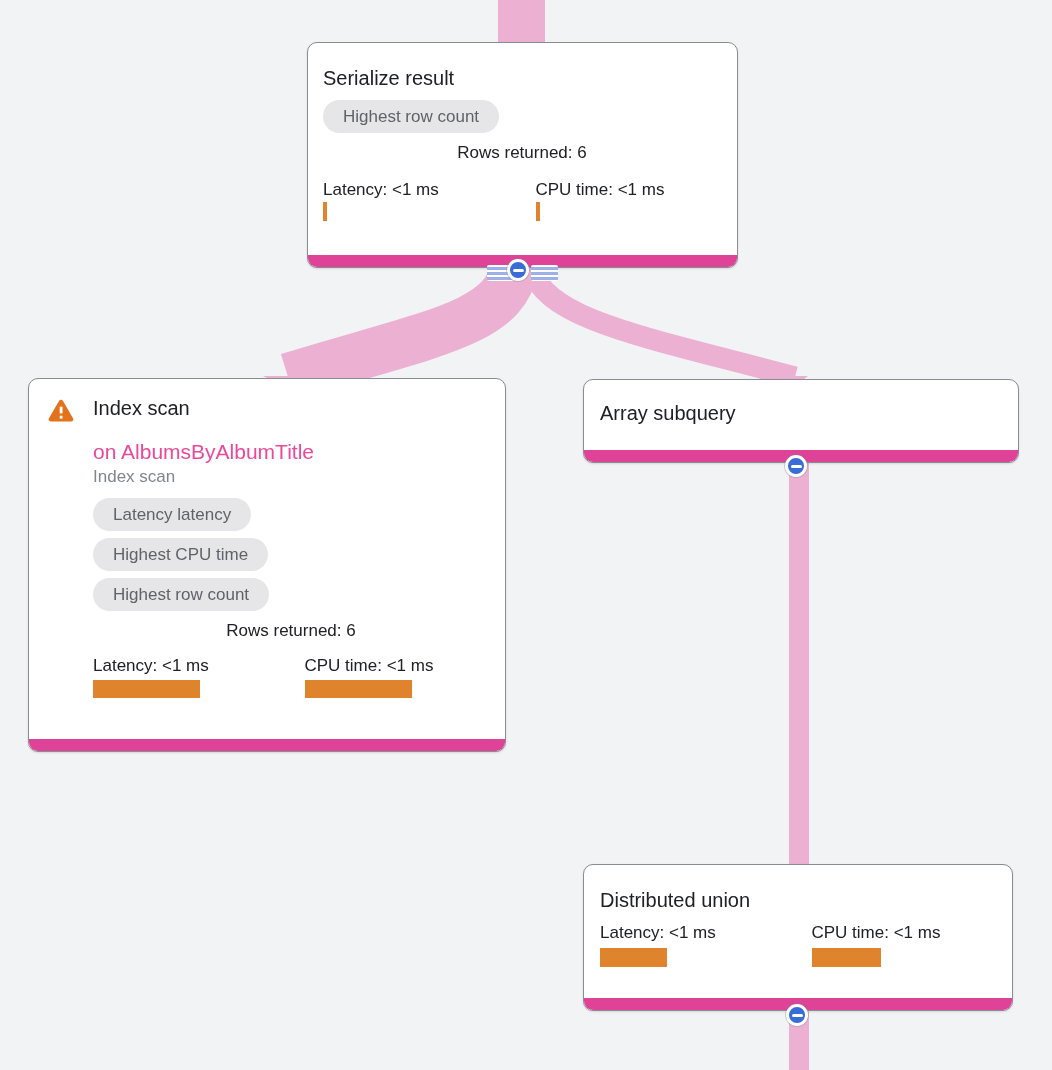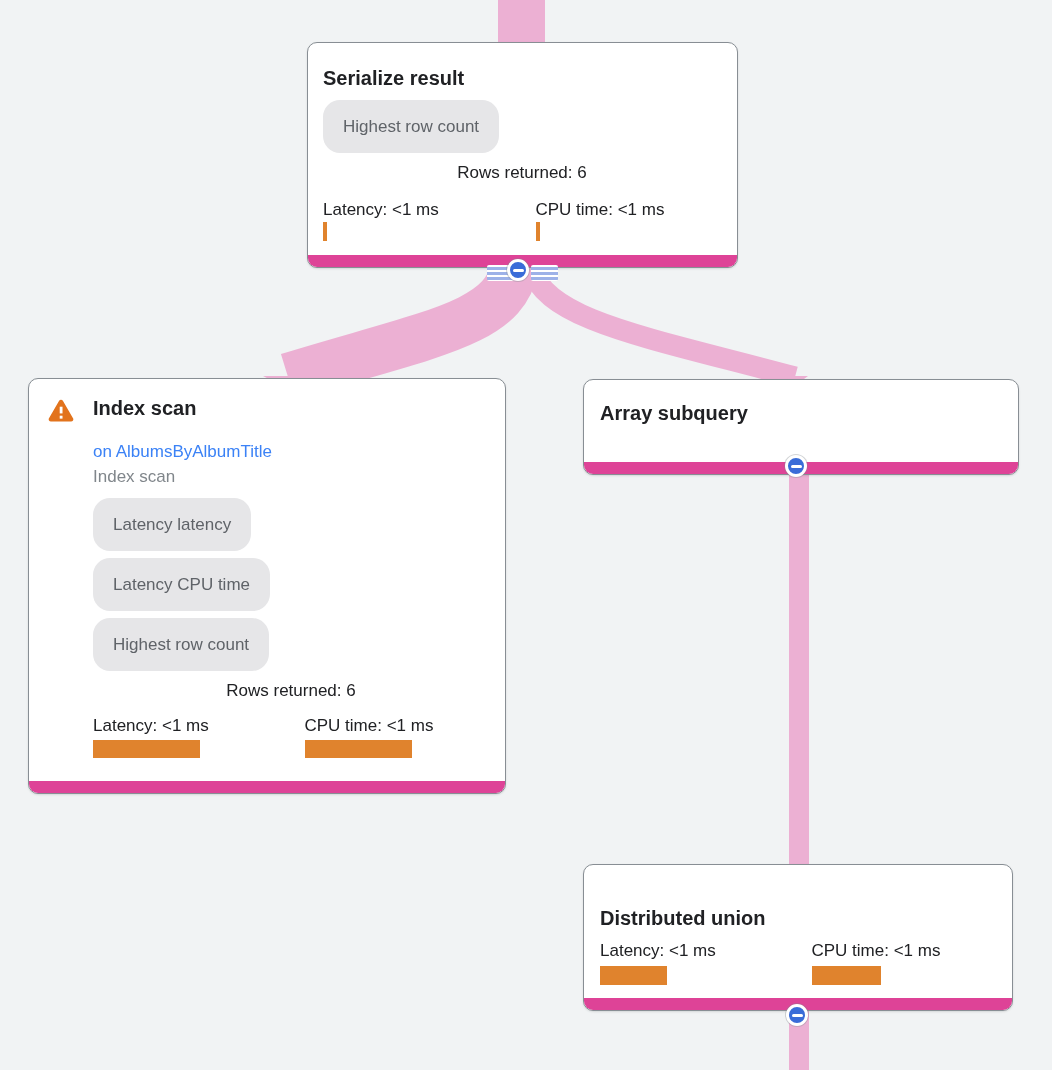--- a/index.html
+++ b/index.html
@@ -14,26 +14,26 @@
   .node{
     position:absolute;background:#fff;
     border:1px solid #888e94;border-radius:10px;
     box-shadow:0 1px 2px rgba(60,64,67,0.15);
     z-index:2;overflow:hidden;
   }
   .node-footer{
     position:absolute;left:0;right:0;bottom:0;height:12px;
     background:#de4397;
   }
-  .node-title{font-size:20px;line-height:24px;font-weight:700;color:#202124;margin:0;}
-  .node-sub{font-size:17px;line-height:25px;color:#3b82f6;}
+  .node-title{font-size:20px;line-height:24px;font-weight:400;color:#202124;margin:0;}
+  .node-sub{font-size:21px;line-height:25px;color:#ec4899;}
   .node-scan-type{font-size:17px;line-height:25px;color:#80868b;}
   .badge{
     display:inline-block;background:#e6e6e8;color:#5f6368;
-    font-size:17px;line-height:23px;padding:15px 20px;border-radius:17px;
+    font-size:17px;line-height:23px;padding:5px 20px;border-radius:17px;
   }
   .badge-row{margin-bottom:8px;}
   .badge-stack .badge{margin-bottom:7px;}
   .rows-line{font-size:17px;line-height:24px;color:#202124;text-align:center;}
   .metrics{display:flex;gap:27px;}
   .metric{width:192px;}
   .metric-label{font-size:17px;line-height:24px;color:#202124;}
   .metric-bar{height:19px;background:#e0832d;margin-top:0;}
   .metric-bar.tall{height:18px;margin-top:2px;}
   .collapse-btn{
@@ -46,27 +46,27 @@
   .collapse-btn .minus{display:block;width:11px;height:3px;background:#fff;border-radius:1.5px;}
   .stripe{
     position:absolute;width:27px;height:16px;z-index:3;border-radius:2px;
     background:repeating-linear-gradient(to bottom,#ffffff 0 2px,#9db1e8 2px 5px);
   }
   .warning-icon{position:absolute;left:19px;top:20px;}
   
   #node-serialize{left:307px;top:42px;width:431px;height:226px;padding:23px 16px 0 15px;}
   #node-serialize .node-title{margin-bottom:10px;}
   #node-serialize .rows-line{margin-bottom:13px;}
-  #node-index{left:28px;top:378px;width:478px;height:416px;padding:17px 16px 0 64px;}
+  #node-index{left:28px;top:378px;width:478px;height:374px;padding:17px 16px 0 64px;}
   #node-index .node-title{margin-bottom:19px;}
   #node-index .node-scan-type{margin-bottom:9px;}
   #node-index .rows-line{margin-top:1px;margin-bottom:11px;}
-  #node-array{left:583px;top:379px;width:436px;height:96px;padding:20px 16px 0 16px;}
+  #node-array{left:583px;top:379px;width:436px;height:84px;padding:20px 16px 0 16px;}
   #node-array .node-title{line-height:26px;}
-  #node-union{left:583px;top:864px;width:430px;height:147px;padding:40px 16px 0 16px;}
+  #node-union{left:583px;top:864px;width:430px;height:147px;padding:22px 16px 0 16px;}
   #node-union .node-title{line-height:26px;margin-bottom:7px;}
   #node-union .metric-label{line-height:25px;}
   #node-union .metric-bar{margin-top:3px;}
 </style>
 </head>
 <body>
 
 <div class="canvas">
 
   <svg class="edge-layer" width="1052" height="1070" viewBox="0 0 1052 1070">
@@ -115,21 +115,21 @@
         <path d="M10.27 1.4 L0.9 17.6 a2.1 2.1 0 0 0 1.82 3.15 h18.56 a2.1 2.1 0 0 0 1.82 -3.15 L13.73 1.4 a2.1 2.1 0 0 0 -3.46 0 Z" fill="#e2731c"></path>
         <rect x="10.8" y="7" width="2.6" height="6.2" fill="#ffffff"></rect>
         <rect x="10.8" y="15.3" width="2.6" height="2.7" fill="#ffffff"></rect>
       </svg>
     </span>
     <div class="node-title">Index scan</div>
     <div class="node-sub">on AlbumsByAlbumTitle</div>
     <div class="node-scan-type">Index scan</div>
     <div class="badge-stack">
       <div><span class="badge">Latency latency</span></div>
-      <div><span class="badge">Latency CPU time</span></div>
+      <div><span class="badge">Highest CPU time</span></div>
       <div><span class="badge">Highest row count</span></div>
     </div>
     <div class="rows-line">Rows returned: 6</div>
     <div class="metrics">
       <div class="metric">
         <div class="metric-label">Latency: &lt;1 ms</div>
         <div class="metric-bar tall" style="width:107px"></div>
       </div>
       <div class="metric">
         <div class="metric-label">CPU time: &lt;1 ms</div>

